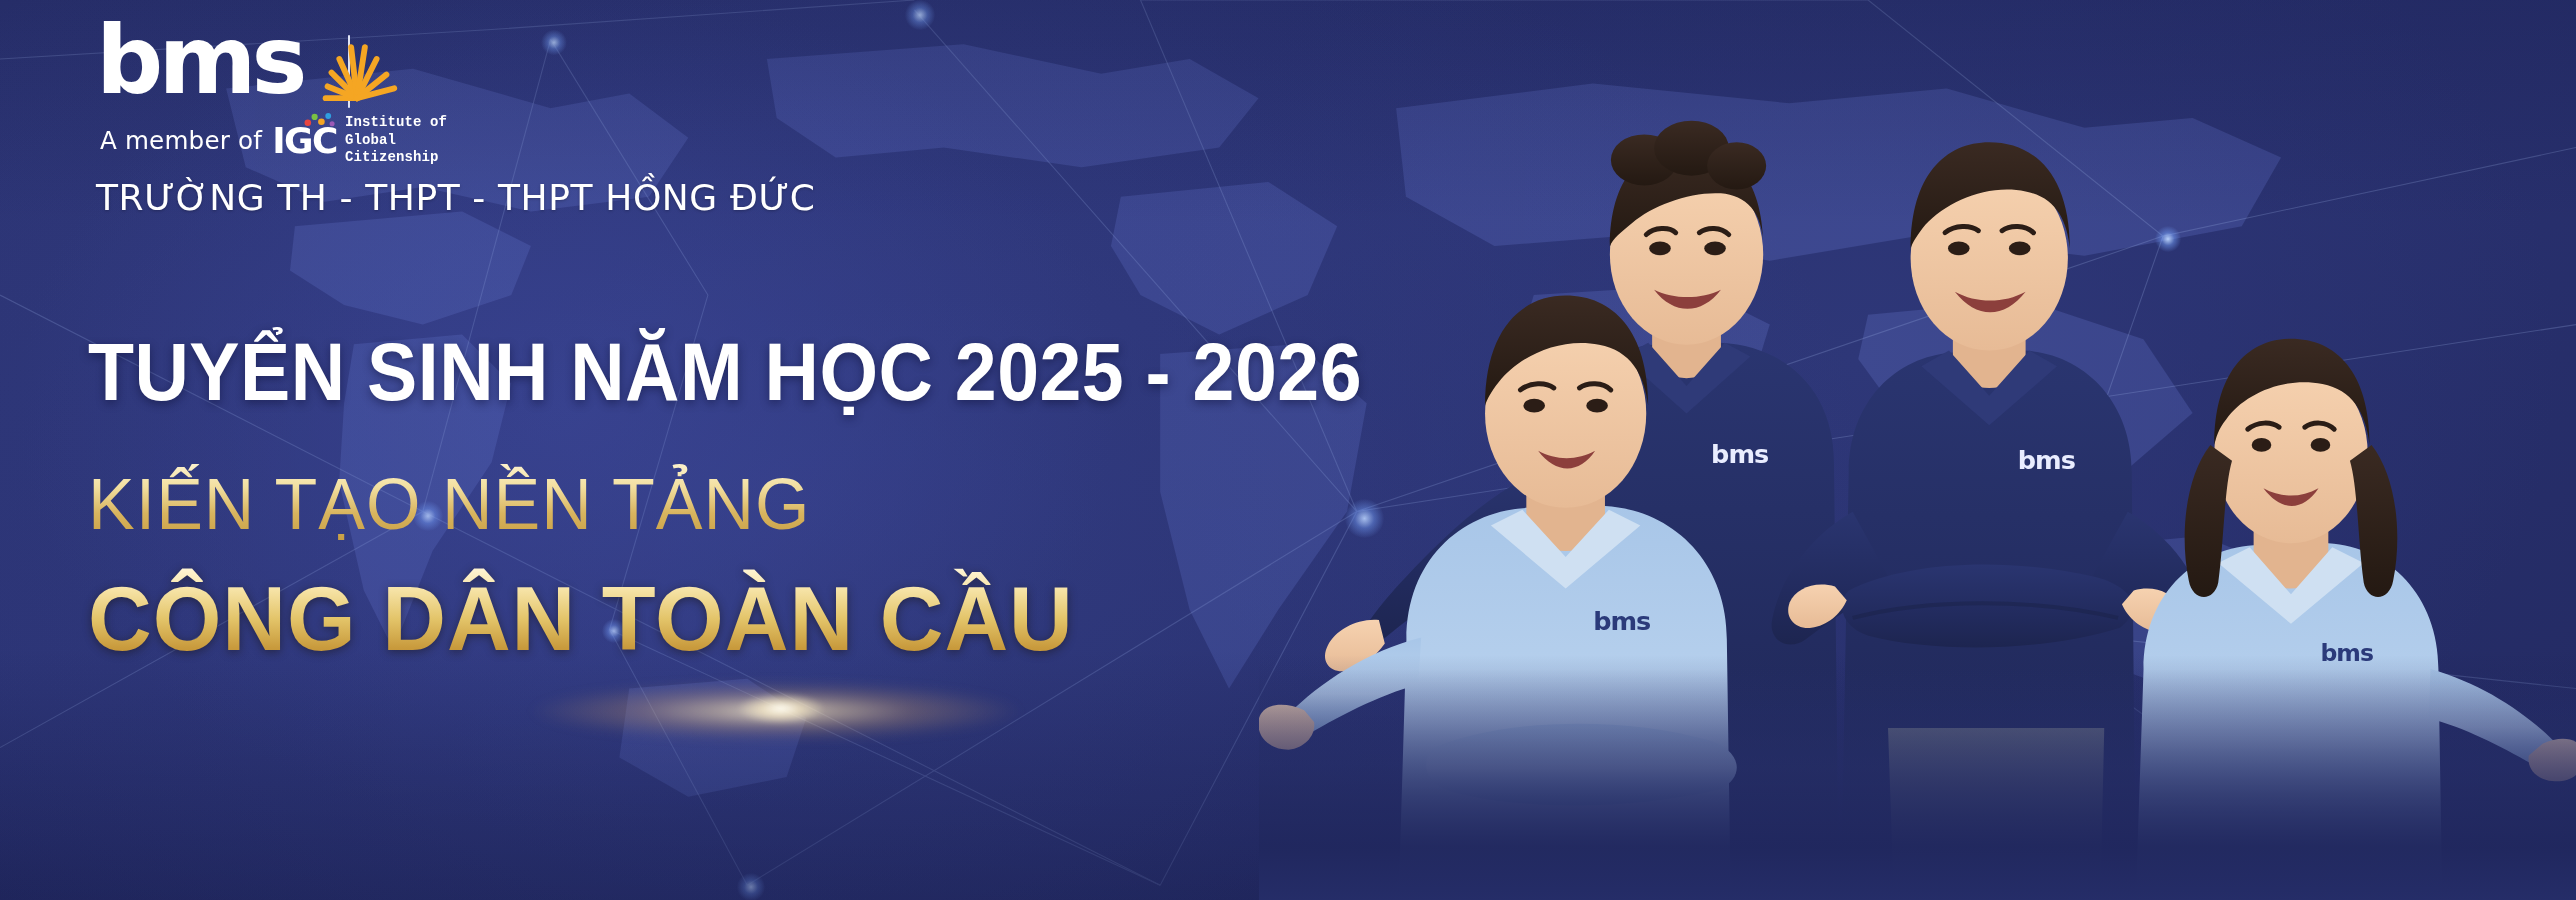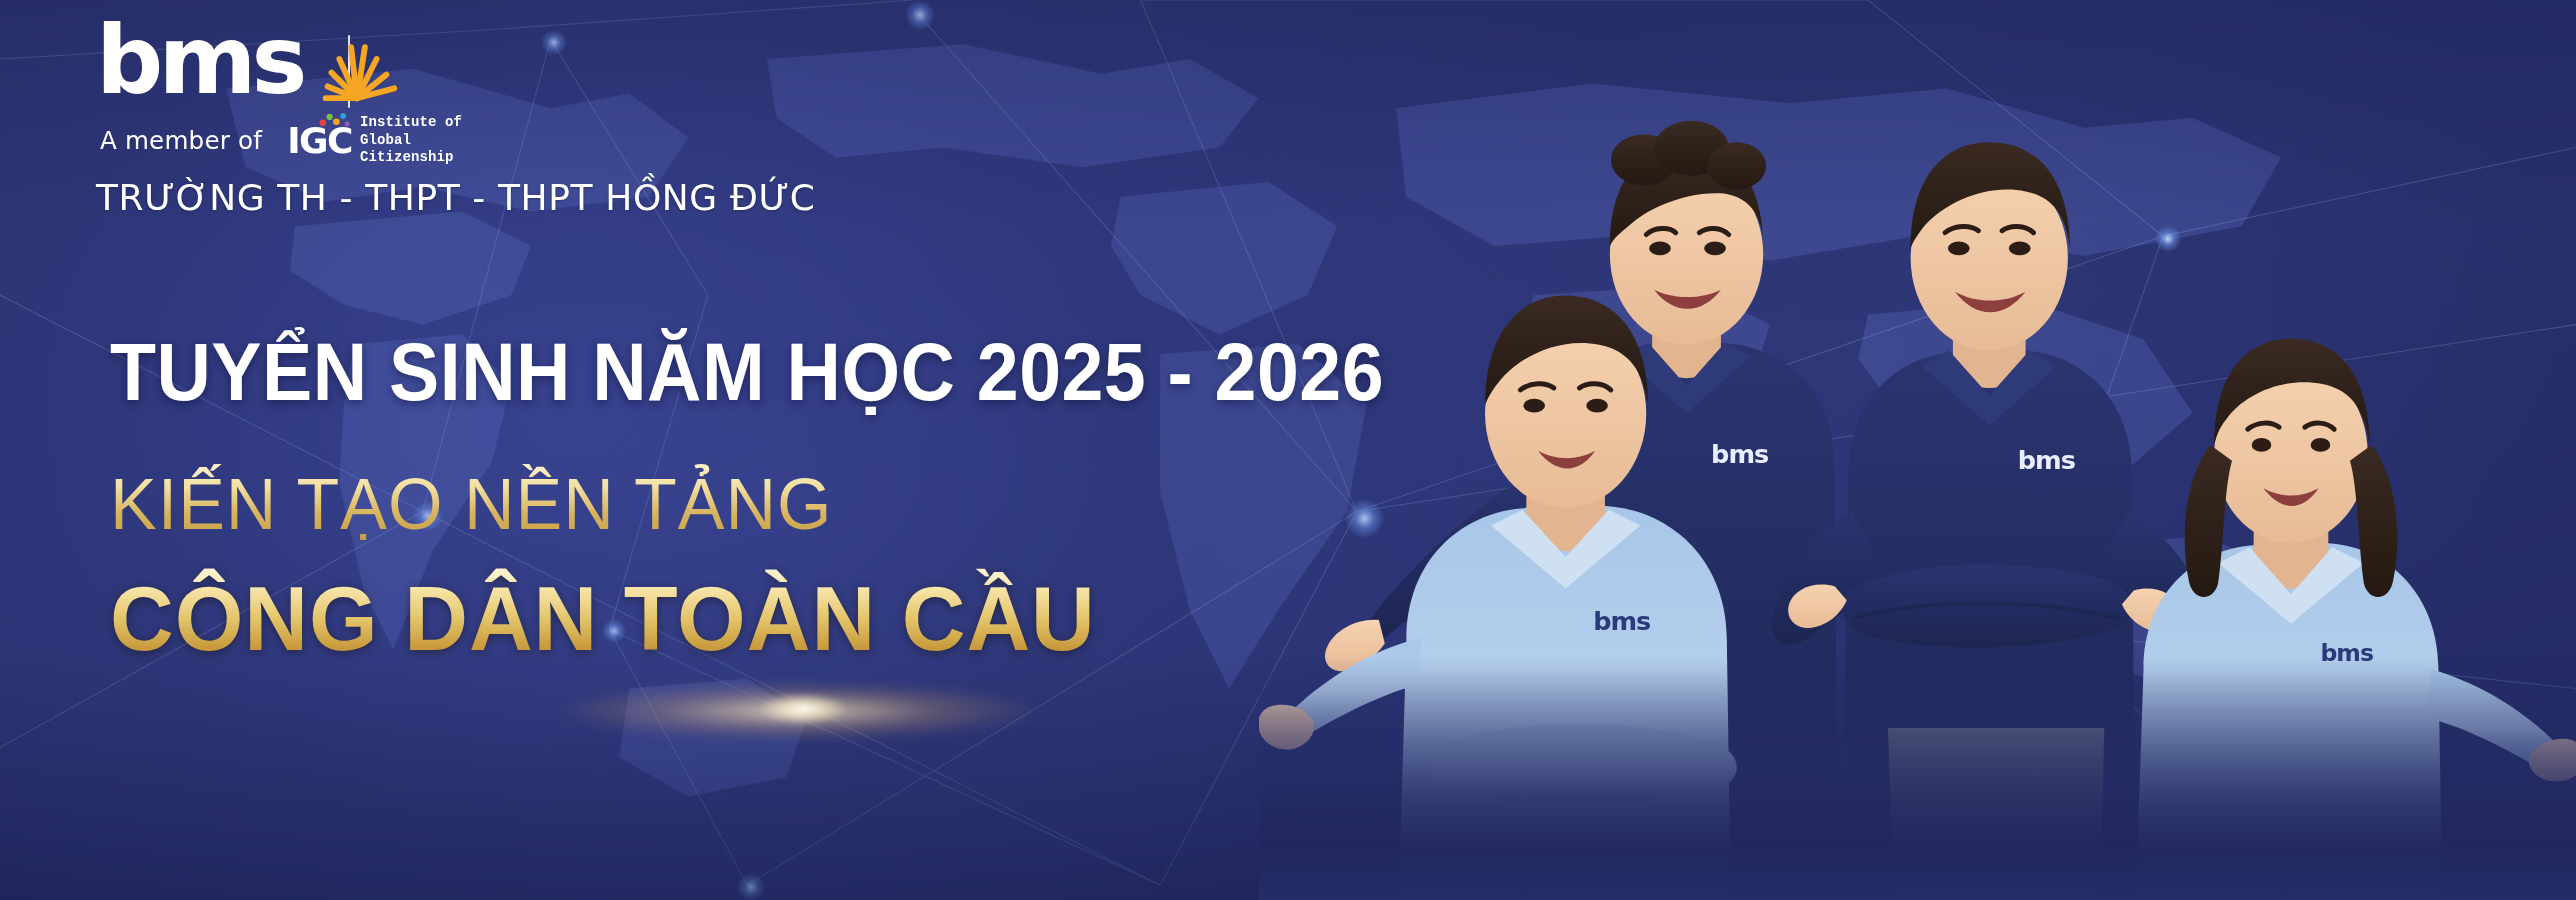--- a/index.html
+++ b/index.html
@@ -33,42 +33,42 @@
   .bms-word{
     font-family:"DejaVu Sans", sans-serif; font-weight:700; font-size:94px;
     letter-spacing:-4.9px; color:#fff; line-height:.96; display:block;
   }
   .sunburst{ position:absolute; left:212px; top:-7.9px; width:98px; height:98px; }
   .divider{ width:2.9px; height:73px; background:#dfe3f5; margin:19.7px 25.6px 0 45px; border-radius:2px; }
   .school-word{
     font-family:"DejaVu Sans", sans-serif; font-weight:700; font-size:65px;
     color:#ffffff; letter-spacing:-1px; line-height:1; margin-top:23.6px;
   }
-  .member-row{ display:flex; align-items:center; gap:25px; margin:5.9px 0 0 3.9px; }
+  .member-row{ display:flex; align-items:center; gap:10px; margin:5.9px 0 0 3.9px; }
   .member-text{
     font-family:"DejaVu Sans", sans-serif; font-size:24.6px; color:#ffffff; letter-spacing:0.2px; font-weight:400;
   }
   .igc-lockup{ display:flex; align-items:center; gap:7.9px; position:relative; }
   .igc-word{
     font-family:"DejaVu Sans", sans-serif; font-weight:700; font-size:36px;
     color:#ffffff; letter-spacing:-1.5px; line-height:1; position:relative;text-align:center;
   }
   .igc-dots{ position:absolute; left:29.5px; top:-10.8px; width:33px; height:17.7px; }
   .igc-tag{ font-size:14px; line-height:1.25; color:#ffffff; font-weight:700;
     font-family:Liberation Mono, monospace; letter-spacing:0.1px; }
   .igc-tag span{ display:block; }
 
   .school-name{
     font-family:"DejaVu Sans", sans-serif; font-weight:400; font-size:36px;
     color:#ffffff; letter-spacing:0.6px; margin-top:9.8px; white-space:nowrap;
     text-shadow:0 1px 2.9px rgba(0,0,0,.25);
   }
 
   
-  .copy{ position:absolute; left:110px; top:326px; z-index:6; }
+  .copy{ position:absolute; left:88px; top:326px; z-index:6; }
   .headline{
     font-family:"Liberation Sans", sans-serif; font-weight:700;
     font-size:81px; color:#ffffff; letter-spacing:0.5px; white-space:nowrap;
     transform:scaleX(.93); transform-origin:left center;
     text-shadow:0 2.9px 9.8px rgba(8,12,45,.45);
   }
   .tagline1{
     margin-top:43px; font-family:"Liberation Sans", sans-serif; font-weight:400;
     font-size:73px; letter-spacing:1px; white-space:nowrap;
     transform:scaleX(.96); transform-origin:left center;

